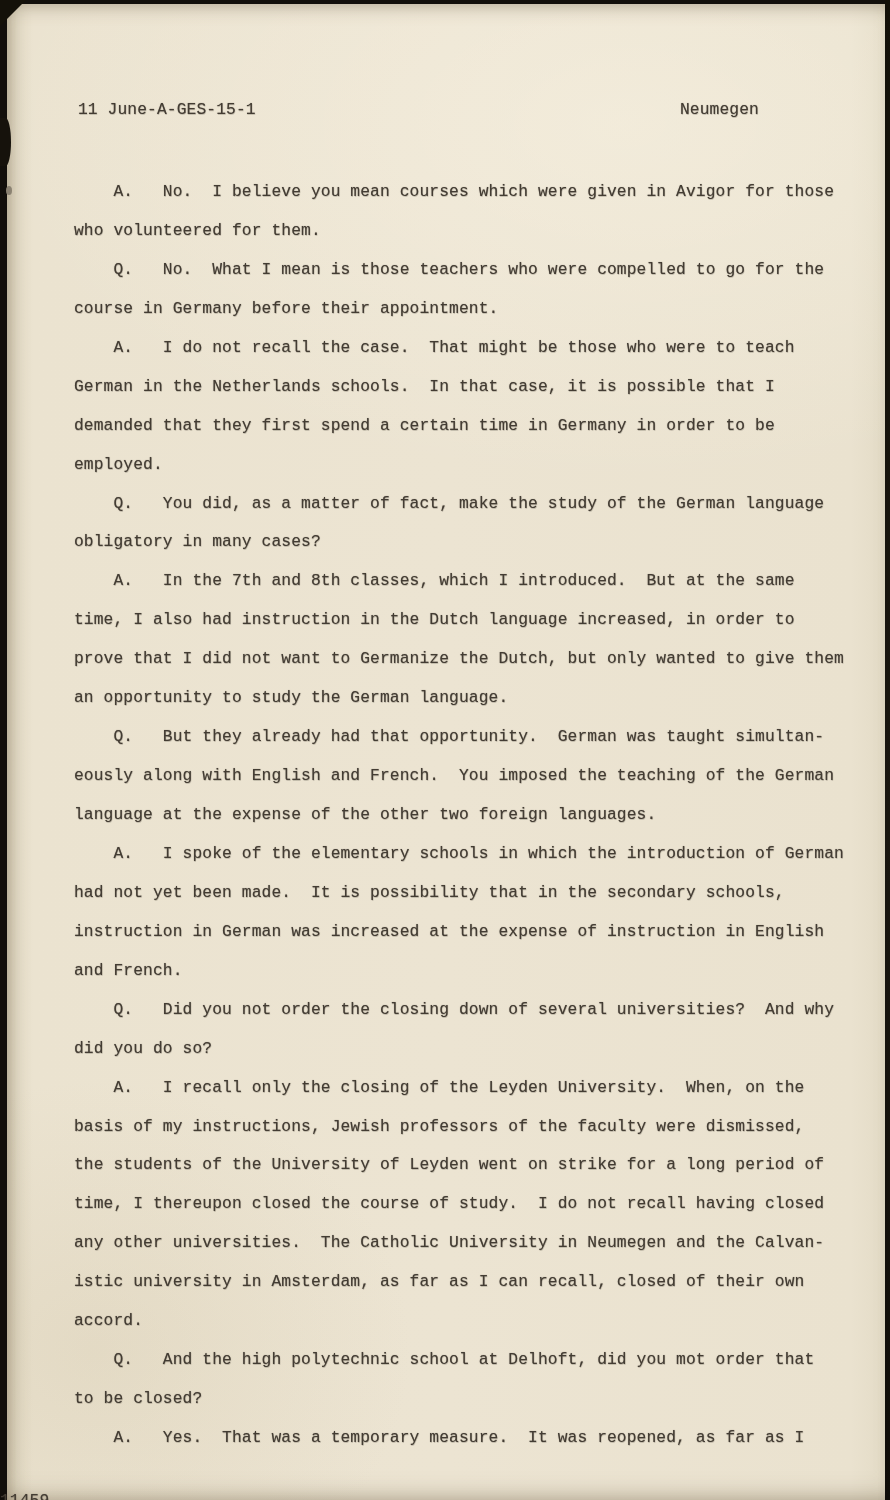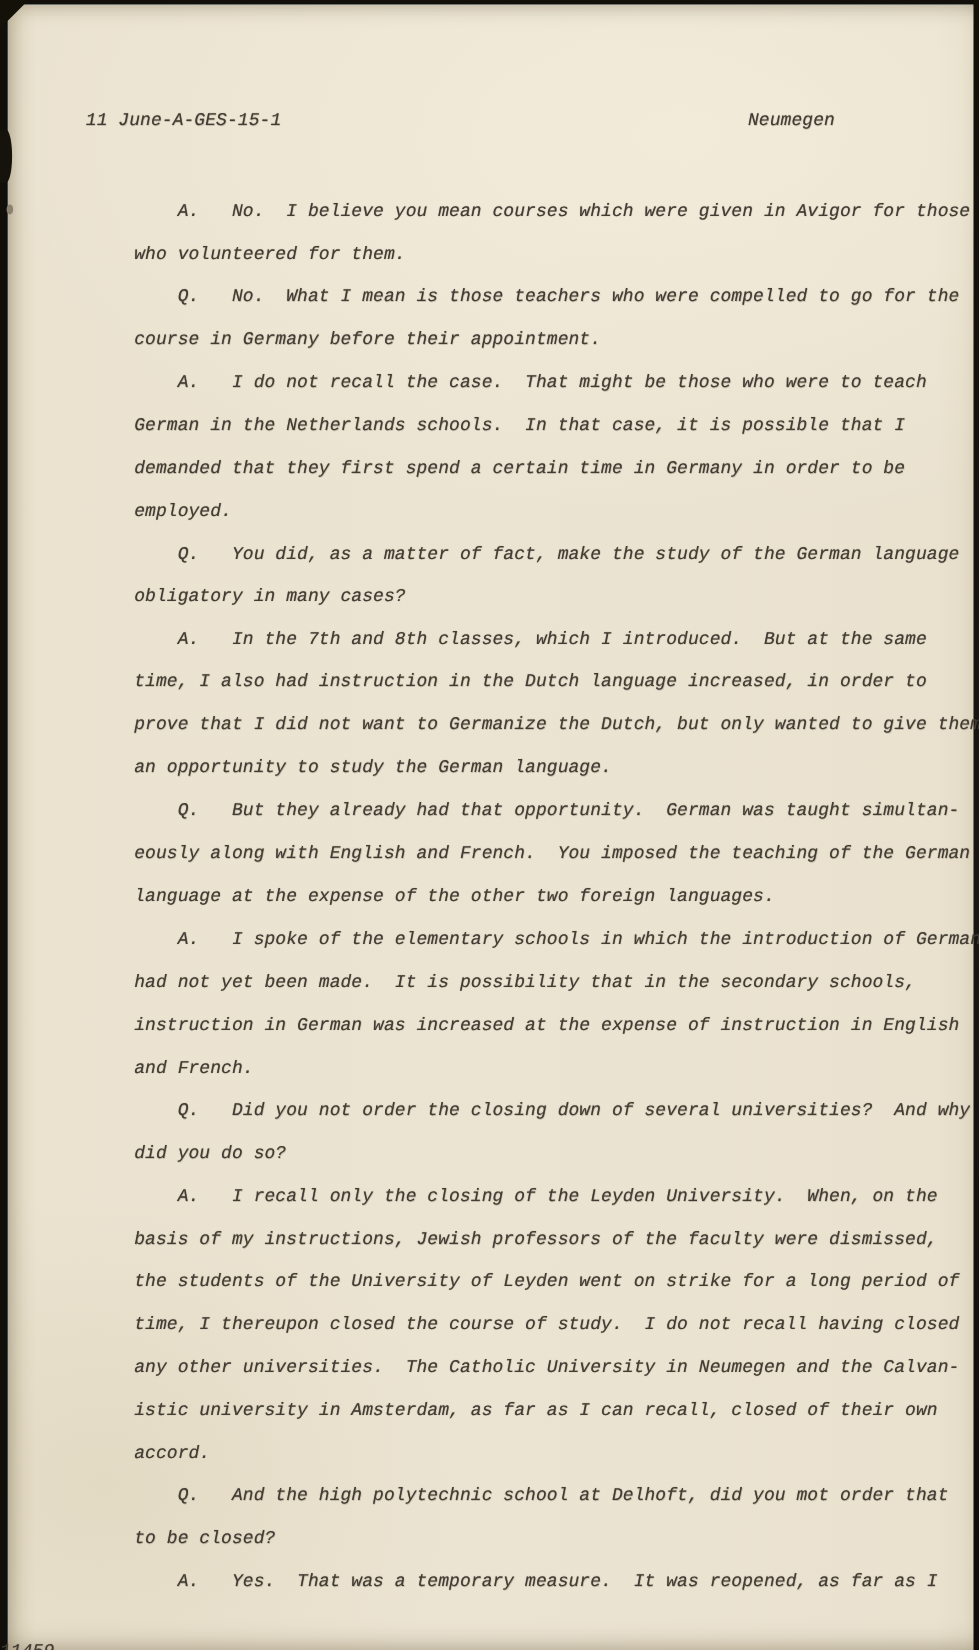--- a/index.html
+++ b/index.html
@@ -5,22 +5,21 @@
   * { margin: 0; padding: 0; box-sizing: border-box; }
   html, body {
     width: 890px; height: 1500px;
     background: #171310;
     font-family: "Liberation Mono", "DejaVu Sans Mono", monospace;
     overflow: hidden;
   }
   .scan-stage {
     position: relative;
     width: 890px; height: 1500px;
-    background: #7dd3fc;
-    font-style: italic;
+    background: #14b8a6;
   }
   .paper {
     position: absolute;
     left: 7px; top: 4px;
     width: 879px; height: 1496px;
     background:
       radial-gradient(ellipse 120% 40% at 70% 8%, rgba(255,250,236,0.35), rgba(255,250,236,0) 60%),
       radial-gradient(ellipse 60% 30% at 10% 90%, rgba(203,190,160,0.25), rgba(203,190,160,0) 60%),
       linear-gradient(90deg, #e2dac4 0%, #ebe3d0 3%, #ece4d2 50%, #eae2cf 96%, #e3dbc6 100%);
     box-shadow:
@@ -74,21 +73,20 @@
   .header-right {
     position: absolute; left: 680px; top: 100px;
   }
   .transcript {
     position: absolute; left: 74px; top: 182px;
     width: 790px;
   }
   .transcript .line {
     height: 38.95px;
     white-space: pre;
-    margin-left: 48px;
   }
   .page-number {
     position: absolute; left: 0; top: 1491px;
     width: 818px;
     text-align: left;
   }
 </style>
 </head>
 <body>
 

